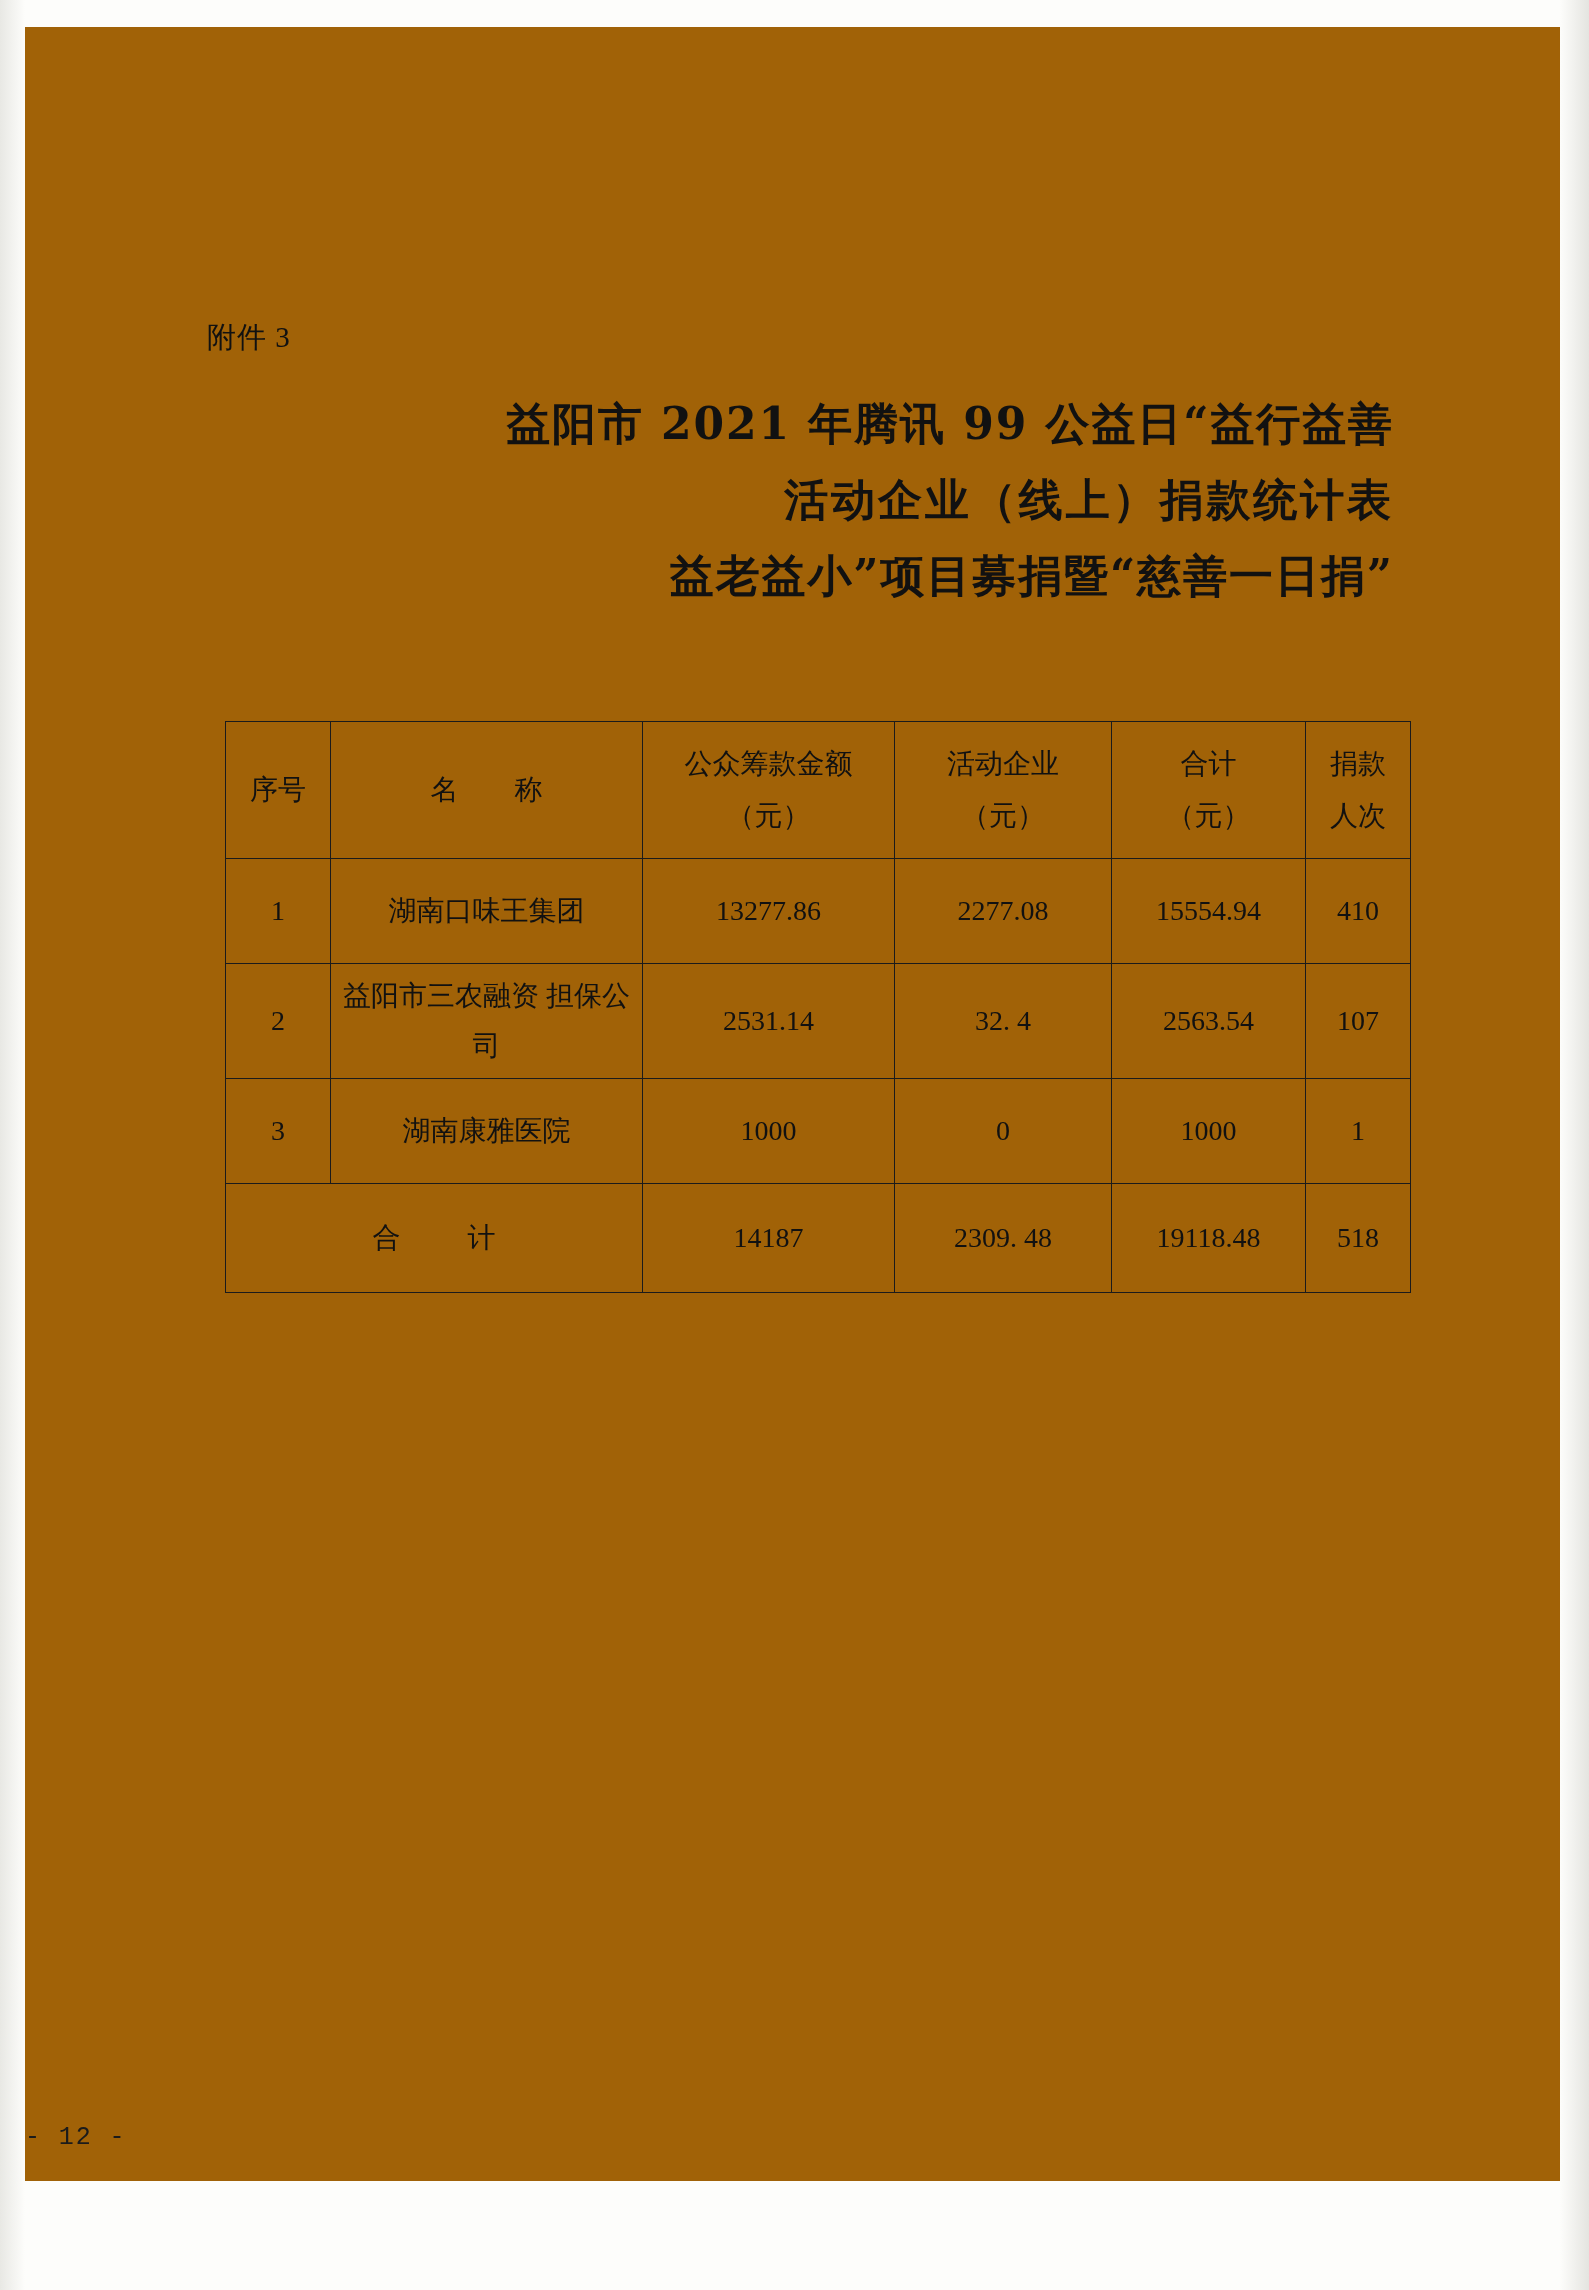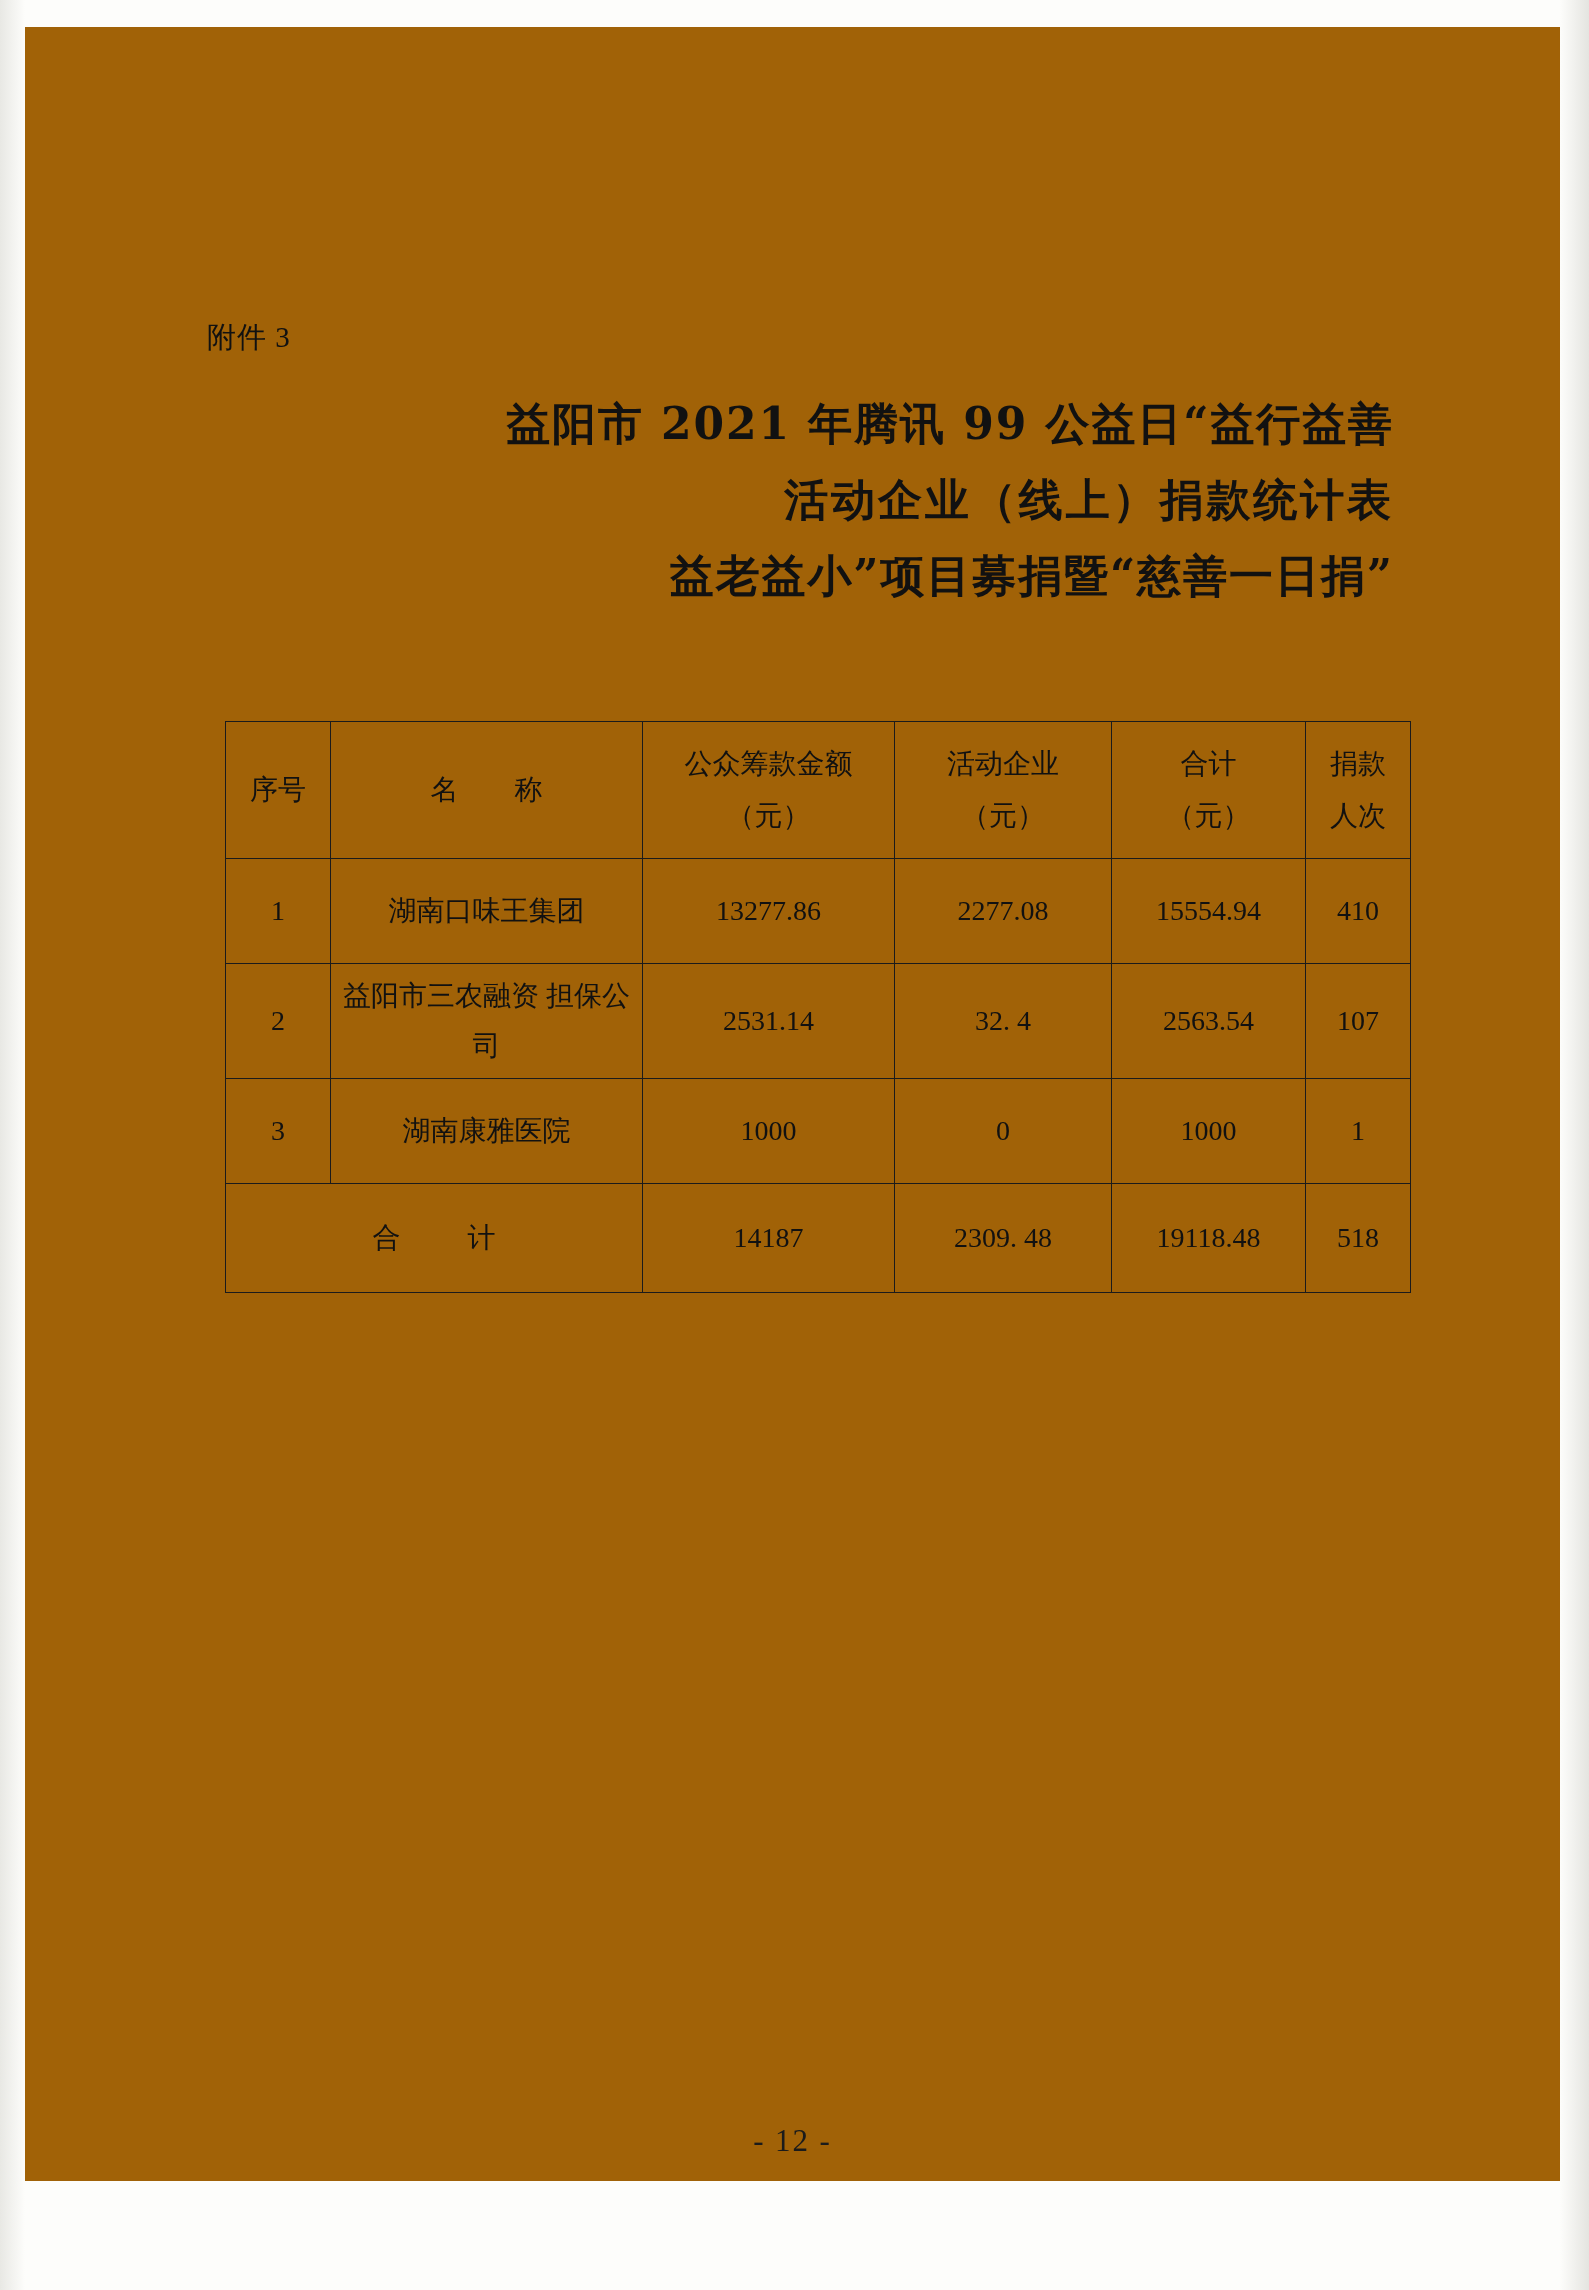--- a/index.html
+++ b/index.html
@@ -125,24 +125,24 @@
   }
   .num {
     font-family: Liberation Serif, serif;
   }
 
   .page-number {
     position: absolute;
     left: 0;
     right: 0;
     top: 2096px;
-    text-align: center;
-    font-size: 31px;
+    font-size: 25px;
     letter-spacing: 1.9px;
     color: #1b1b1b;
+    font-family: Liberation Mono, monospace;
   }
 </style>
 </head>
 <body>
 
 <div class="page">
   <div class="sheet">
 
     <div class="attach-label">附件 3</div>
 

